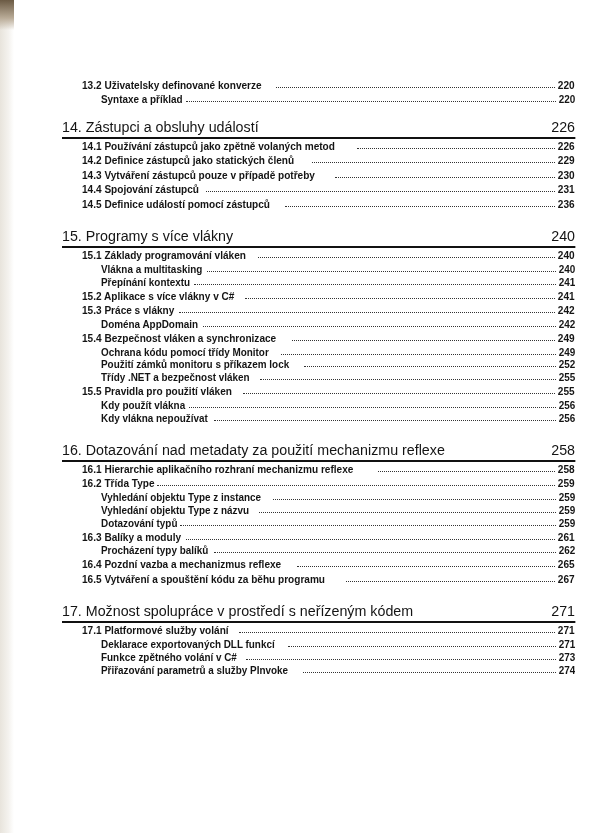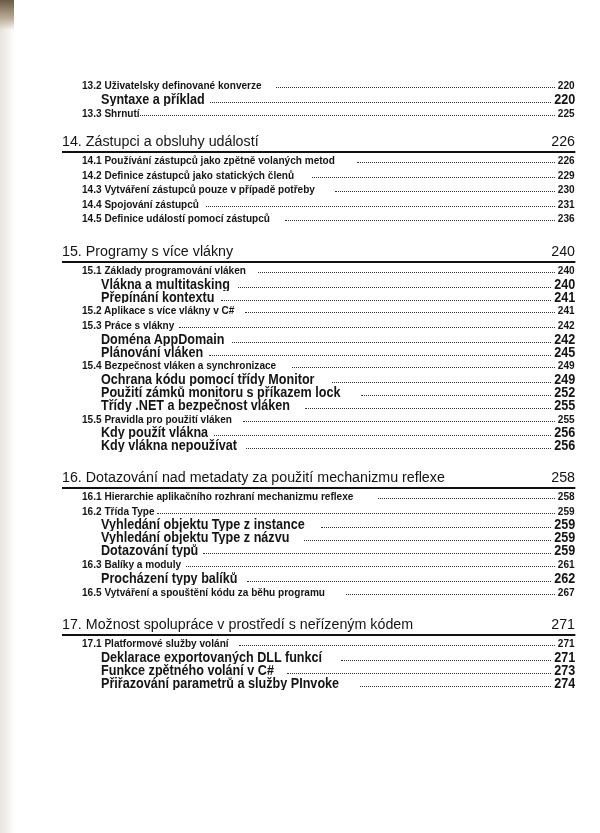--- a/index.html
+++ b/index.html
@@ -28,21 +28,21 @@
       transform: scaleX(0.92); transform-origin: left;
       width: 108.7%;
     }
     .chapter-head .num { font-size: 15.5px; }
     .entry {
       display: flex; align-items: baseline;
       font-weight: bold;
       white-space: nowrap; overflow: hidden;
     }
     .entry.l1 { font-size: 11.2px; line-height: 14.6px; padding-left: 20px; margin-top: 0; }
-    .entry.l2 { font-size: 14px; line-height: 12.9px; padding-left: 39px; }
+    .entry.l2 { font-size: 11px; line-height: 12.9px; padding-left: 39px; }
     .entry .title { flex: 0 0 auto; transform: scaleX(0.9); transform-origin: left; }
     .entry .dots {
       flex: 1 1 auto; overflow: hidden; margin: 0 0 0 -6px;
       border-bottom: 1.4px dotted #333; height: 0; align-self: baseline;
       position: relative; top: -1px;
     }
     .entry .pg { flex: 0 0 auto; padding-left: 1px; transform: scaleX(0.9); transform-origin: right; }
     .ch-block:first-of-type .chapter-head { margin-top: 12px; }
   </style>
 </head>
@@ -56,25 +56,20 @@
       <div class="entry l1">
         <span class="title">13.2 Uživatelsky definované konverze</span>
         <span class="dots"></span>
         <span class="pg">220</span>
       </div>
       <div class="entry l2">
         <span class="title">Syntaxe a příklad</span>
         <span class="dots"></span>
         <span class="pg">220</span>
       </div>
-      <div class="entry l1">
-        <span class="title">13.3 Shrnutí</span>
-        <span class="dots"></span>
-        <span class="pg">225</span>
-      </div>
     </div>
   <div id="chapters">
       <div class="ch-block">
         <div class="chapter-head">
           <span>14. Zástupci a obsluhy událostí</span>
           <span class="num">226</span>
         </div>
         <div class="entry l1">
           <span class="title">14.1 Používání zástupců jako zpětně volaných metod</span>
           <span class="dots"></span>
@@ -129,25 +124,20 @@
         <div class="entry l1">
           <span class="title">15.3 Práce s vlákny</span>
           <span class="dots"></span>
           <span class="pg">242</span>
         </div>
         <div class="entry l2">
           <span class="title">Doména AppDomain</span>
           <span class="dots"></span>
           <span class="pg">242</span>
         </div>
-        <div class="entry l2">
-          <span class="title">Plánování vláken</span>
-          <span class="dots"></span>
-          <span class="pg">245</span>
-        </div>
         <div class="entry l1">
           <span class="title">15.4 Bezpečnost vláken a synchronizace</span>
           <span class="dots"></span>
           <span class="pg">249</span>
         </div>
         <div class="entry l2">
           <span class="title">Ochrana kódu pomocí třídy Monitor</span>
           <span class="dots"></span>
           <span class="pg">249</span>
         </div>
@@ -209,20 +199,25 @@
         </div>
         <div class="entry l1">
           <span class="title">16.3 Balíky a moduly</span>
           <span class="dots"></span>
           <span class="pg">261</span>
         </div>
         <div class="entry l2">
           <span class="title">Procházení typy balíků</span>
           <span class="dots"></span>
           <span class="pg">262</span>
+        </div>
+        <div class="entry l1">
+          <span class="title">16.4 Pozdní vazba a mechanizmus reflexe</span>
+          <span class="dots"></span>
+          <span class="pg">265</span>
         </div>
         <div class="entry l1">
           <span class="title">16.5 Vytváření a spouštění kódu za běhu programu</span>
           <span class="dots"></span>
           <span class="pg">267</span>
         </div>
       </div>
       <div class="ch-block">
         <div class="chapter-head">
           <span>17. Možnost spolupráce v prostředí s neřízeným kódem</span>

